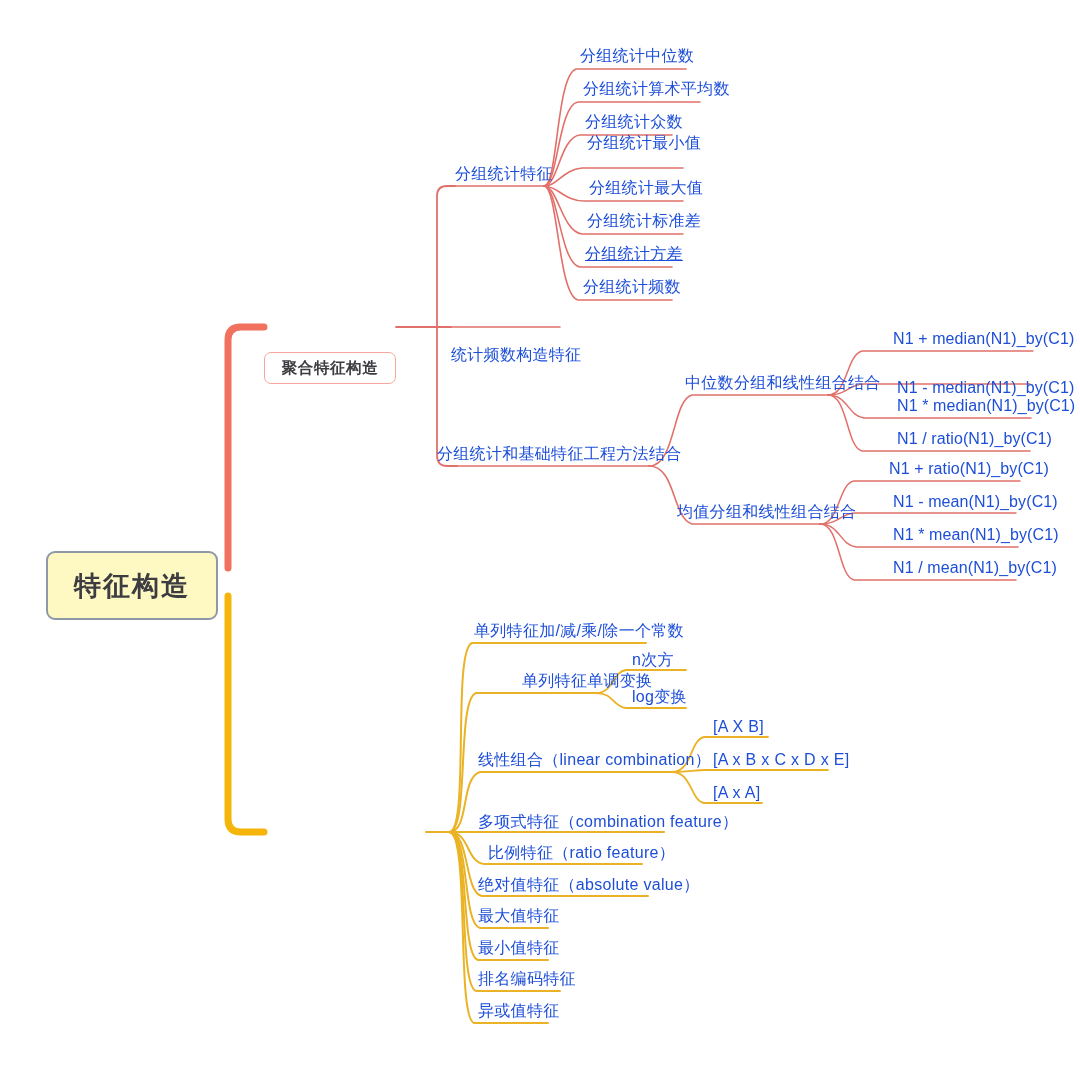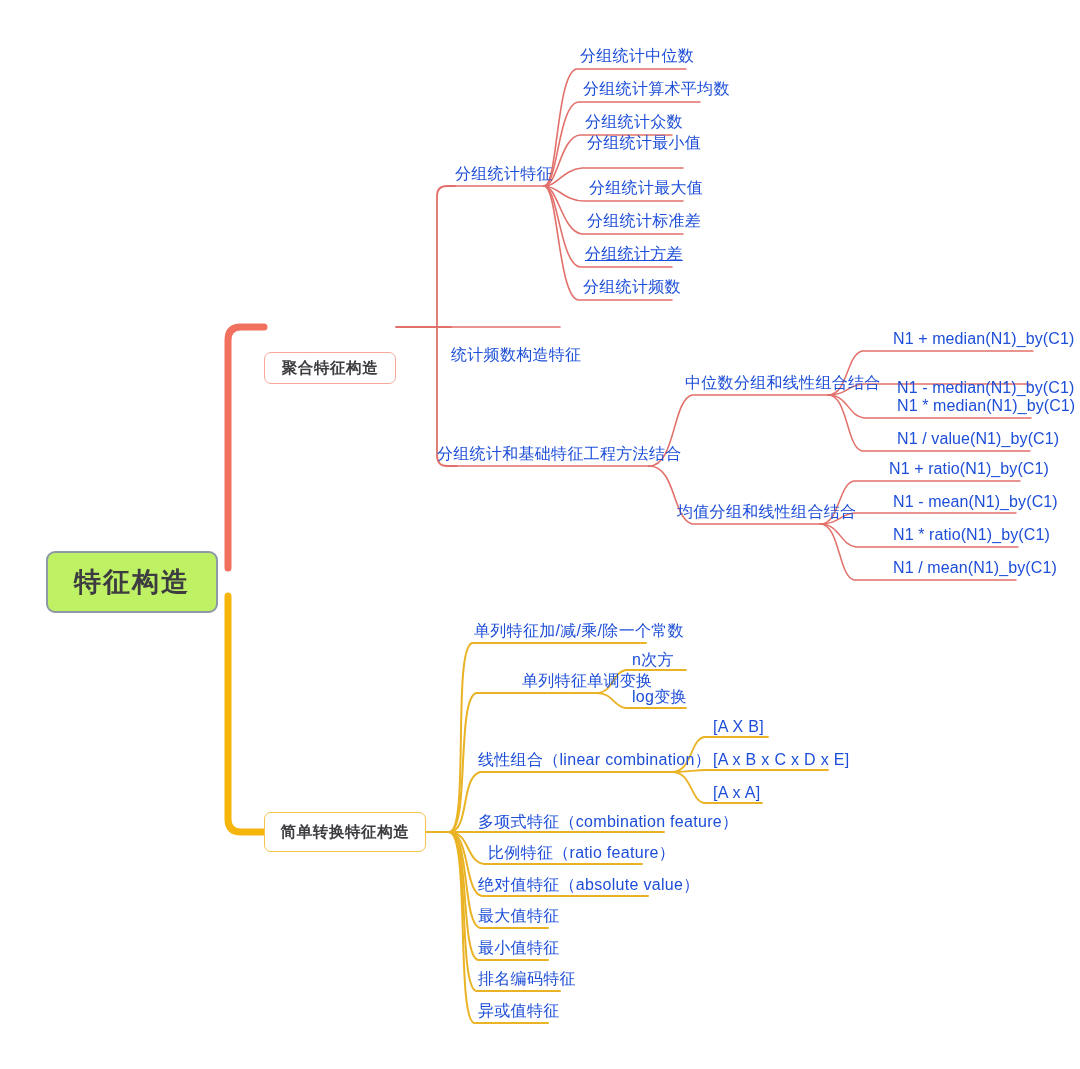--- a/index.html
+++ b/index.html
@@ -29,24 +29,24 @@
   .node {
     position: absolute;
     box-sizing: border-box;
     white-space: nowrap;
   }
   
   .root {
     left: 46px;
     top: 551px;
     width: 172px;
-    height: 62px;
+    height: 69px;
     border: 2px solid #8e99a8;
     border-radius: 9px;
-    background: #bef264;
+    background: #fef9c3;
     color: #3c3c41;
     font-size: 27px;
     font-weight: bold;
     letter-spacing: 2px;
     display: flex;
     align-items: center;
     justify-content: center;
   }
   
   .branch-box {
@@ -157,23 +157,20 @@
   </svg>
 
   <div class="node root">
     <span>特征构造</span>
   </div>
 
   <div class="node branch-box" id="branch-aggregate">
     <span>聚合特征构造</span>
   </div>
 
-  <div class="node branch-box amber" id="branch-simple">
-    <span>简单转换特征构造</span>
-  </div>
 
   <div class="node label" style="left:455px; top:166px;">分组统计特征</div>
 
   <div class="node label" style="left:451px; top:307px;margin-top:40px;">统计频数构造特征</div>
 
   <div class="node label" style="left:437px; top:446px;">分组统计和基础特征工程方法结合</div>
 
   <div class="node label" style="left:580px; top:48px;">分组统计中位数</div>
   <div class="node label" style="left:583px; top:81px;">分组统计算术平均数</div>
   <div class="node label" style="left:585px; top:114px;">分组统计众数</div>
@@ -182,25 +179,25 @@
   <div class="node label" style="left:587px; top:213px;">分组统计标准差</div>
   <div class="node label" style="left:585px; top:246px;text-decoration:underline;">分组统计方差</div>
   <div class="node label" style="left:583px; top:279px;">分组统计频数</div>
 
   <div class="node label" style="left:685px; top:375px;">中位数分组和线性组合结合</div>
   <div class="node label" style="left:677px; top:504px;">均值分组和线性组合结合</div>
 
   <div class="node label mono-ish" style="left:893px; top:331px;">N1 + median(N1)_by(C1)</div>
   <div class="node label mono-ish" style="left:897px; top:364px;margin-top:16px;">N1 - median(N1)_by(C1)</div>
   <div class="node label mono-ish" style="left:897px; top:398px;">N1 * median(N1)_by(C1)</div>
-  <div class="node label mono-ish" style="left:897px; top:431px;">N1 / value(N1)_by(C1)</div>
+  <div class="node label mono-ish" style="left:897px; top:431px;">N1 / ratio(N1)_by(C1)</div>
 
   <div class="node label mono-ish" style="left:889px; top:461px;">N1 + ratio(N1)_by(C1)</div>
   <div class="node label mono-ish" style="left:893px; top:494px;">N1 - mean(N1)_by(C1)</div>
-  <div class="node label mono-ish" style="left:893px; top:527px;">N1 * ratio(N1)_by(C1)</div>
+  <div class="node label mono-ish" style="left:893px; top:527px;">N1 * mean(N1)_by(C1)</div>
   <div class="node label mono-ish" style="left:893px; top:560px;">N1 / mean(N1)_by(C1)</div>
 
   <div class="node label" style="left:474px; top:623px;">单列特征加/减/乘/除一个常数</div>
   <div class="node label" style="left:478px; top:673px;margin-left:44px;">单列特征单调变换</div>
   <div class="node label" style="left:478px; top:752px;">线性组合（linear combination）</div>
   <div class="node label" style="left:478px; top:814px;">多项式特征（combination feature）</div>
   <div class="node label" style="left:478px; top:845px;margin-left:10px;">比例特征（ratio feature）</div>
   <div class="node label" style="left:478px; top:877px;">绝对值特征（absolute value）</div>
   <div class="node label" style="left:478px; top:908px;">最大值特征</div>
   <div class="node label" style="left:478px; top:940px;">最小值特征</div>

